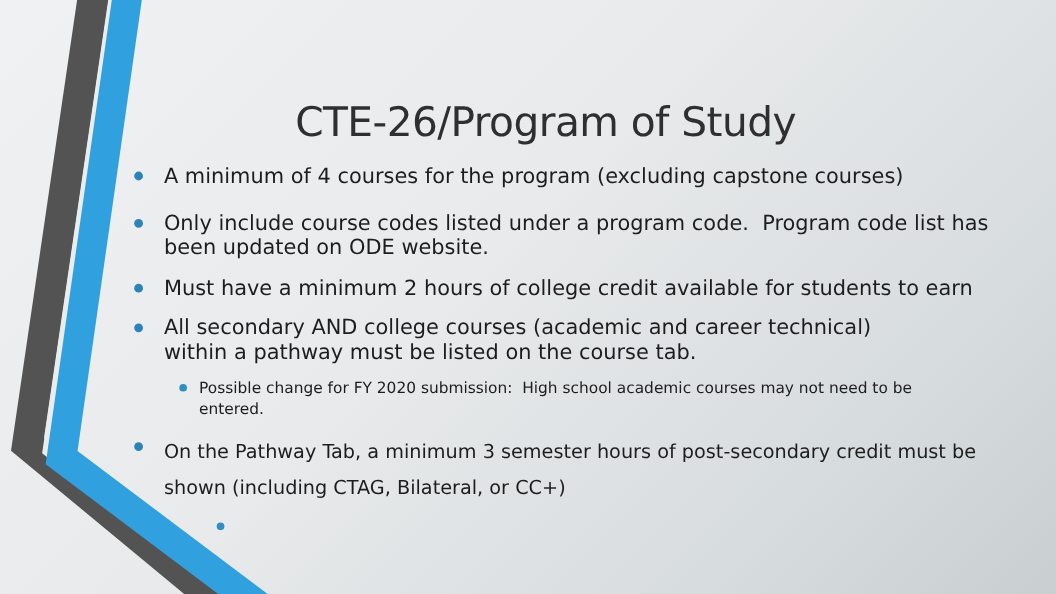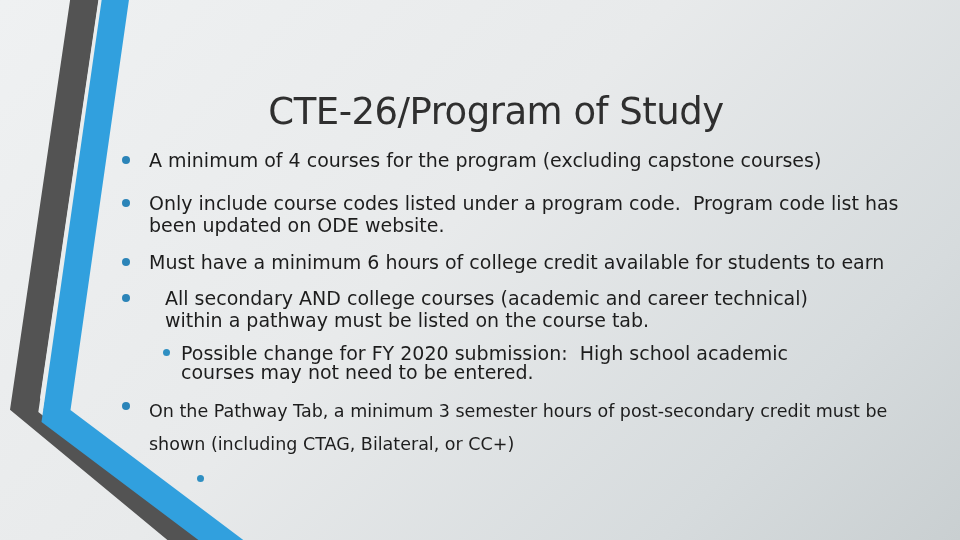--- a/index.html
+++ b/index.html
@@ -15,31 +15,31 @@
     position:absolute;left:76px;top:90px;width:840px;
     text-align:center;color:#2f2f2f;font-size:37px;letter-spacing:-0.5px;
     font-weight:400;
   }
   .content{position:absolute;left:115px;top:149px;width:805px;color:#1d1d1d;}
   .b{display:flex;align-items:flex-start;}
   .b .dot{flex:none;width:8px;height:8px;border-radius:50%;background:#2b84b8;margin-top:7px;margin-right:19px;}
   .lvl1{padding-left:7px;font-size:19px;line-height:22px;}
   .lvl1 .txt{white-space:pre-wrap;}
   .big{font-size:17.5px;line-height:33px;}
-  .sub{font-size:19px;line-height:19px;}
+  .sub{font-size:14px;line-height:19px;}
   .sub .dot{width:7px;height:7px;margin-top:5px;margin-right:11px;background:#2f8fc2;}
   .sub .txt{white-space:pre-wrap;}
   .sub1{padding-left:48px;}
   .sub1 .txt{max-width:680px;}
   .sub2{padding-left:82px;font-size:13px;line-height:18px;}
   .sub2 .dot{margin-right:10px;}
   .m-b1{margin-bottom:21px;}
   .m-b2{margin-bottom:15px;}
   .m-b3{margin-bottom:14px;}
-  .m-b4{margin-bottom:13px;gap:16px;}
+  .m-b4{margin-bottom:13px;}
   .m-s1{margin-bottom:13px;}
   .m-b5{margin-bottom:9px;}
   .w-b2{max-width:765px;}
   .w-b4{max-width:700px;}
   .w-b5{max-width:748px;}
 </style>
 </head>
 <body>
 
 <div class="slide">
@@ -59,21 +59,21 @@
       <span class="txt">A minimum of 4 courses for the program (excluding capstone courses)</span>
     </div>
 
     <div class="b lvl1 m-b2">
       <span class="dot"></span>
       <span class="txt w-b2">Only include course codes listed under a program code.  Program code list has been updated on ODE website.</span>
     </div>
 
     <div class="b lvl1 m-b3">
       <span class="dot"></span>
-      <span class="txt">Must have a minimum 6 hours of college credit available for students to earn</span>
+      <span class="txt">Must have a minimum 2 hours of college credit available for students to earn</span>
     </div>
 
     <div class="b lvl1 m-b4">
       <span class="dot"></span>
       <span class="txt w-b4">All secondary AND college courses (academic and career technical) within a pathway must be listed on the course tab.</span>
     </div>
 
     <div class="b sub sub1 m-s1">
       <span class="dot"></span>
       <span class="txt">Possible change for FY 2020 submission:  High school academic courses may not need to be entered.</span>

